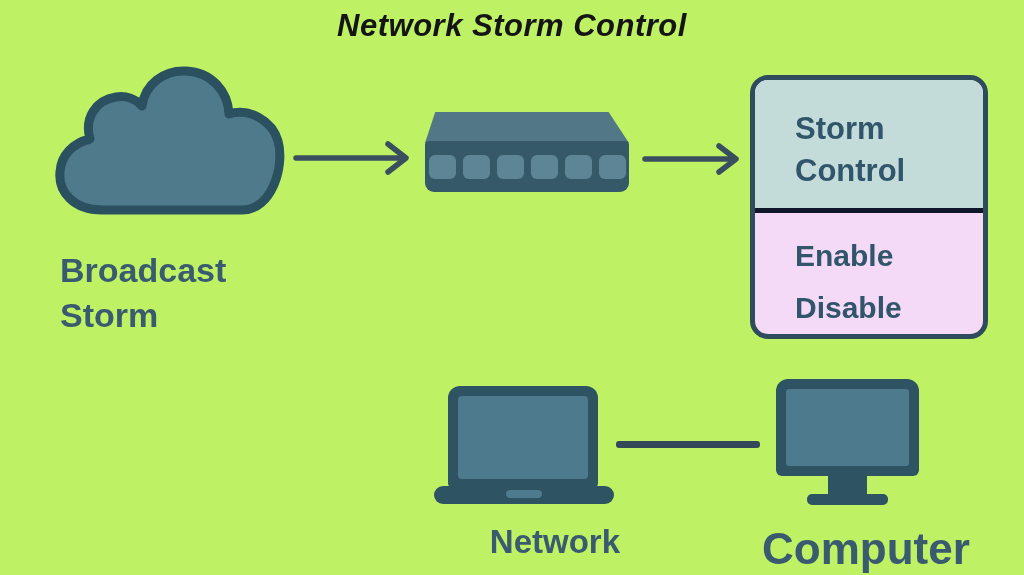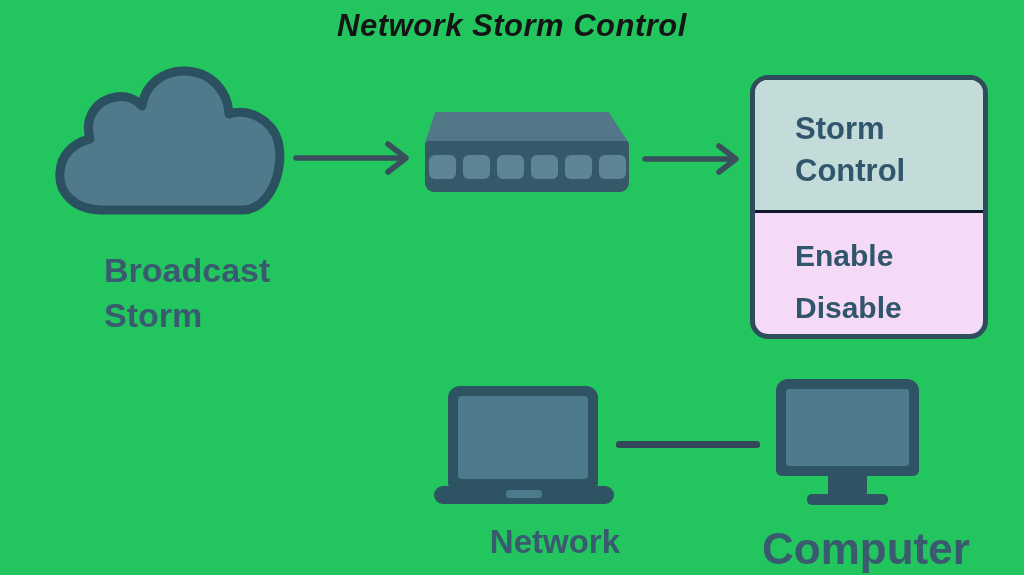--- a/index.html
+++ b/index.html
@@ -1,48 +1,48 @@
 <!DOCTYPE html>
 <html><head>
 <meta charset="utf-8">
 <style>
   html,body{margin:0;padding:0;}
   body{font-family:"Liberation Sans",sans-serif;background:#efccf3;}
-  .stage{position:relative;width:1024px;height:575px;background:#22c55e;overflow:hidden;}
+  .stage{position:relative;width:1024px;height:575px;background:#bef264;overflow:hidden;}
 
   .title{position:absolute;left:0;top:8px;width:100%;text-align:center;
     font-size:31px;font-weight:bold;font-style:italic;color:#151515;letter-spacing:.5px;}
 
   
   .cloud{position:absolute;left:50px;top:62px;}
 
   
   .node-label{position:absolute;color:#3a5a70;font-weight:bold;font-size:34px;line-height:1.32;}
-  .broadcast-label{left:60px;top:248px;width:230px;margin-left:44px;}
+  .broadcast-label{left:60px;top:248px;width:230px;}
   .network-label{left:430px;top:520px;width:190px;text-align:right;font-size:33px;}
   .computer-label{left:762px;top:520px;width:190px;text-align:left;font-size:44px;}
 
   
   .arrow{position:absolute;}
   .arrow1{left:290px;top:138px;}
   .arrow2{left:640px;top:139px;}
 
   
   .switch{position:absolute;left:425px;top:112px;width:204px;height:80px;}
   .switch-top{position:absolute;left:0;top:0;width:100%;height:31px;background:#527888;
     clip-path:polygon(5% 0,90% 0,100% 100%,0 100%);}
   .switch-front{position:absolute;left:0;top:29px;width:100%;height:51px;background:#36596a;
     border-radius:4px 4px 9px 9px;display:flex;align-items:center;justify-content:center;gap:7px;}
   .port{width:27px;height:24px;background:#5d8595;border-radius:6px;}
 
   
   .storm-box{position:absolute;left:750px;top:75px;width:238px;height:264px;
     border:5px solid #2e4c5c;border-radius:18px;overflow:hidden;box-sizing:border-box;
     background:#f4daf6;}
-  .storm-header{height:133px;background:#c3dbd9;border-bottom:3px solid #0f172a;
+  .storm-header{height:133px;background:#c3dbd9;border-bottom:5px solid #0f172a;
     box-sizing:border-box;padding:28px 0 0 40px;color:#31566c;font-weight:bold;
     font-size:31px;line-height:1.35;width:100%;}
   .storm-options{padding:26px 0 0 40px;color:#31566c;font-weight:bold;font-size:30px;}
   .storm-option{margin-bottom:18px;}
 
   
   .laptop{position:absolute;left:434px;top:386px;width:180px;height:118px;}
   .laptop-screen{position:absolute;left:14px;top:0;width:150px;height:101px;
     background:#2e5362;border-radius:12px 12px 4px 4px;}
   .laptop-display{position:absolute;left:10px;top:10px;right:10px;bottom:8px;

